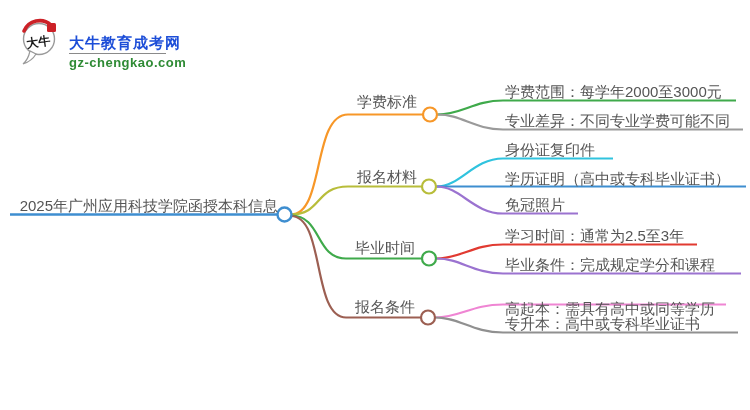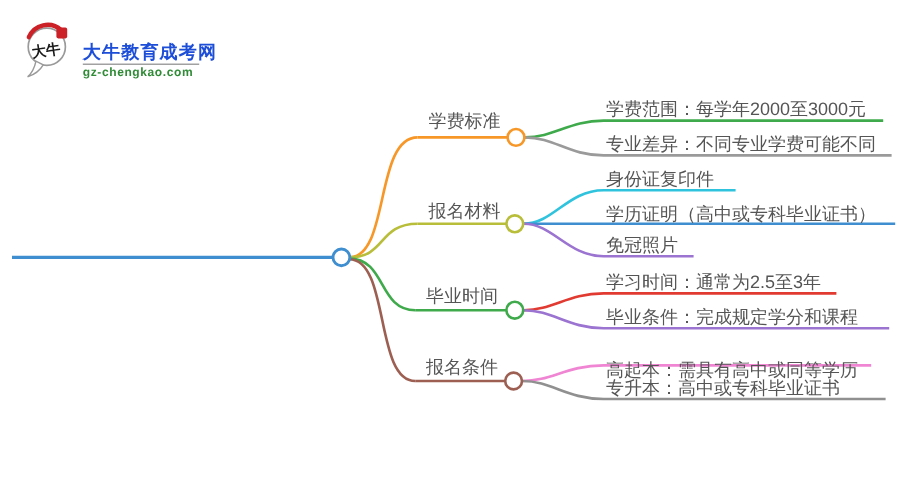--- a/index.html
+++ b/index.html
@@ -11,21 +11,21 @@
   .root-label{width:266px;text-align:right;font-size:15px;}
   .branch-label{width:78px;text-align:center;}
   .leaf-label{left:505px;}
   
   .logo{position:absolute;left:14px;top:14px;width:180px;height:56px;}
   .logo-bubble{position:absolute;left:0;top:2px;}
   .logo-title{position:absolute;left:55px;top:20px;font-size:15px;font-weight:bold;
               color:#1d4ed8;letter-spacing:1px;white-space:nowrap;}
   .logo-sep{position:absolute;left:55px;top:39px;width:97px;height:0;
             border-top:1px solid #8a8a8a;}
-  .logo-sub{position:absolute;left:55px;top:41px;font-size:10px;font-weight:bold;
+  .logo-sub{position:absolute;left:55px;top:41px;font-size:13px;font-weight:bold;
             color:#2f8b35;letter-spacing:0.5px;white-space:nowrap;}
 </style>
 </head>
 <body>
 
 <div class="stage">
 
   <svg class="lines" width="750" height="410" viewBox="0 0 750 410">
 
     <path d="M10,214.5 L277,214.5" stroke="#3e8ed0" stroke-width="2.6" fill="none"></path>
@@ -63,20 +63,21 @@
       <path d="M16,35 Q14,44 9,48 Q18,45 22,38 Z" fill="#ffffff" stroke="#9a9a9a" stroke-width="1.2"></path>
       <path d="M10,15 A17,17 0 0 1 37,9" fill="none" stroke="#cc2127" stroke-width="3.6" stroke-linecap="round"></path>
       <rect x="33" y="7" width="9" height="9" rx="1.5" fill="#cc2127"></rect>
       <text x="12" y="30" font-size="12" font-weight="bold" fill="#1a1a1a" transform="rotate(-8 25 23)">大牛</text>
     </svg>
     <div class="logo-title">大牛教育成考网</div>
     <div class="logo-sep"></div>
     <div class="logo-sub">gz-chengkao.com</div>
   </div>
 
+  <div class="label root-label" style="left:12px;top:197px;">2025年广州应用科技学院函授本科信息</div>
 
   <div class="label branch-label" style="left:348px;top:93px;">学费标准</div>
   <div class="label branch-label" style="left:348px;top:168px;">报名材料</div>
   <div class="label branch-label" style="left:346px;top:239px;">毕业时间</div>
   <div class="label branch-label" style="left:346px;top:298px;">报名条件</div>
 
   <div class="label leaf-label" style="top:83px;">学费范围：每学年2000至3000元</div>
   <div class="label leaf-label" style="top:112px;">专业差异：不同专业学费可能不同</div>
   <div class="label leaf-label" style="top:170px;">学历证明（高中或专科毕业证书）</div>
   <div class="label leaf-label" style="top:141px;">身份证复印件</div>

